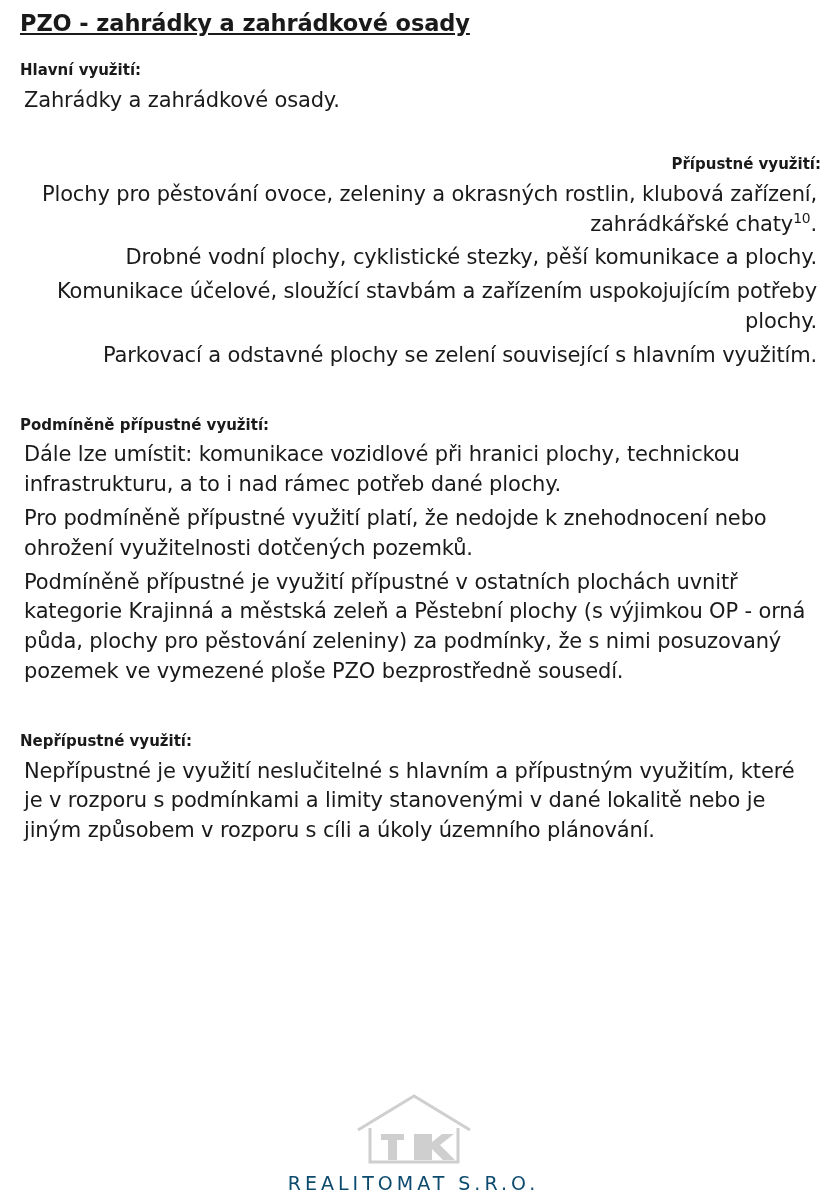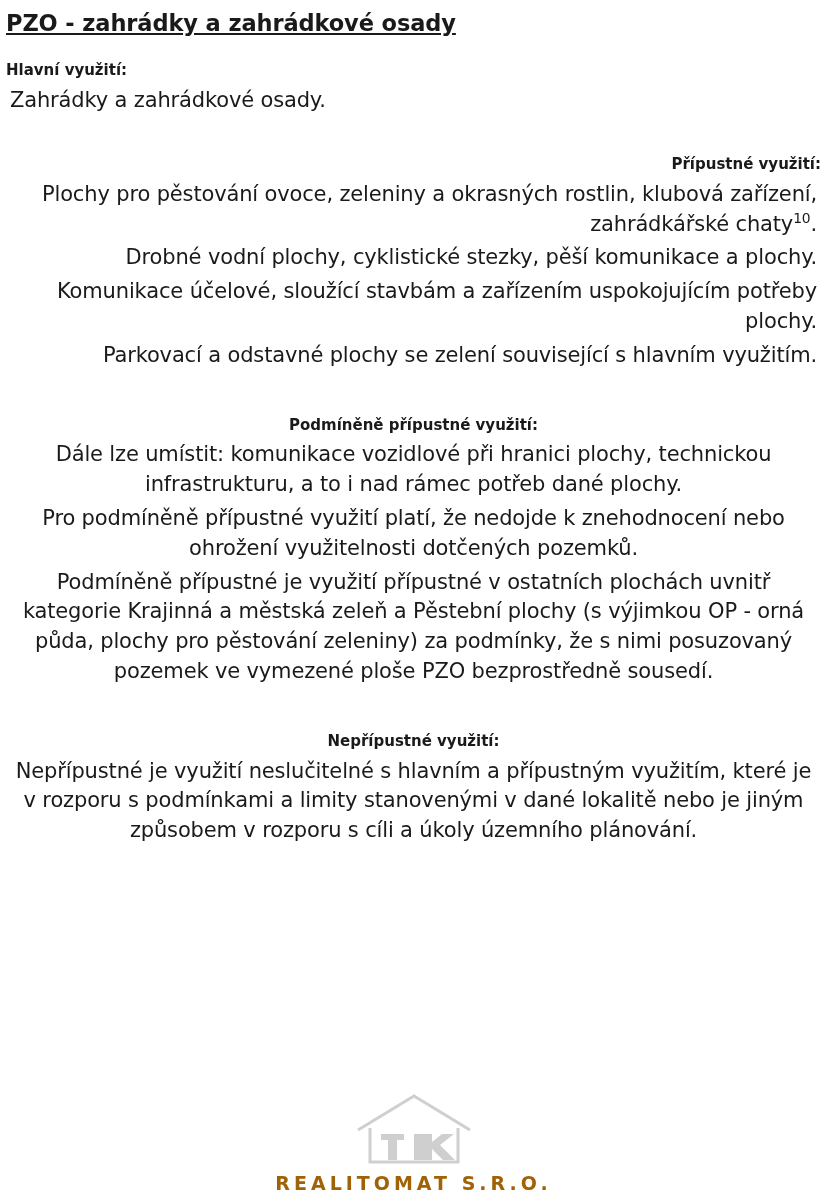--- a/index.html
+++ b/index.html
@@ -13,21 +13,21 @@
     font-family: "DejaVu Sans", sans-serif;
     color: #1a1a1a;
     position: relative;
     overflow: hidden;
   }
   .page {
     position: relative;
     width: 827px;
     height: 1200px;
     box-sizing: border-box;
-    padding: 8px 6px 0 6px;
+    padding: 8px 6px 0 20px;
   }
   .doc-title {
     font-size: 22.5px;
     font-weight: bold;
     text-decoration: underline;
     line-height: 1.35;
     margin: 0 0 0 0;
     letter-spacing: -0.1px;
   }
   .section {
@@ -44,21 +44,21 @@
     line-height: 1.42;
     margin: 4px;
     letter-spacing: -0.15px;
   }
   .para sup {
     font-size: 0.66em;
     vertical-align: super;
     line-height: 0;
   }
   .sect-gap-lg { margin-top: 38px; text-align: right; }
-  .sect-gap-xl { margin-top: 44px; text-align: center; }
+  .sect-gap-xl { margin-top: 44px; }
 
   
   .watermark {
     position: absolute;
     left: 0;
     right: 0;
     bottom: 6px;
     display: flex;
     flex-direction: column;
     align-items: center;
@@ -68,23 +68,23 @@
   }
   .wm-logo {
     width: 132px;
     height: 78px;
     position: relative;
     margin-bottom: 4px;
   }
   .wm-text {
     font-family: "DejaVu Sans", sans-serif;
     font-size: 19px;
-    font-weight: bold;
+    font-weight: normal;
     letter-spacing: 4px;
-    color: #a16207;
+    color: #0c4a6e;
   }
 </style>
 </head>
 <body>
 
 <div class="page">
 
   <h1 class="doc-title">PZO - zahrádky a zahrádkové osady</h1>
 
   <div class="section">

